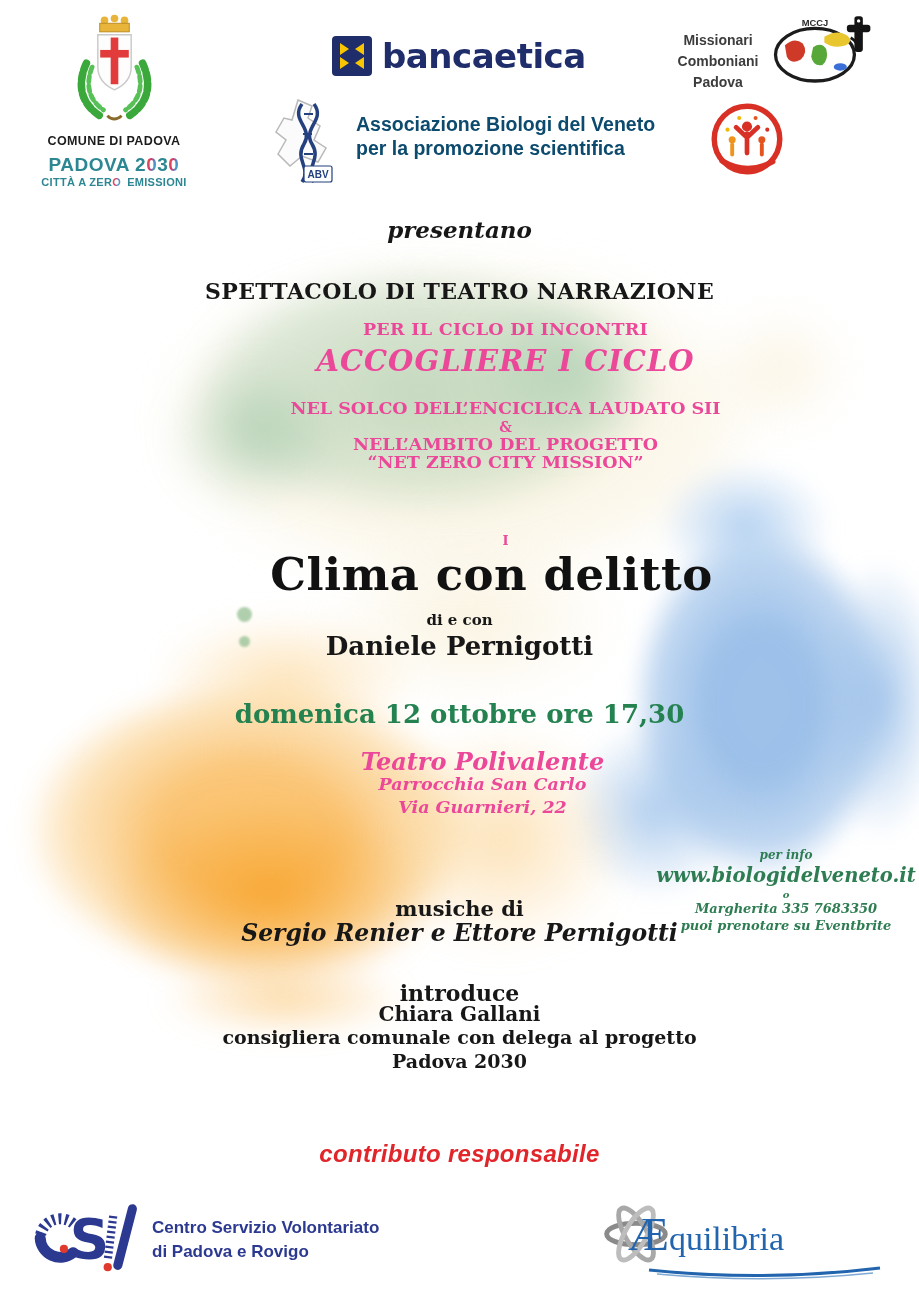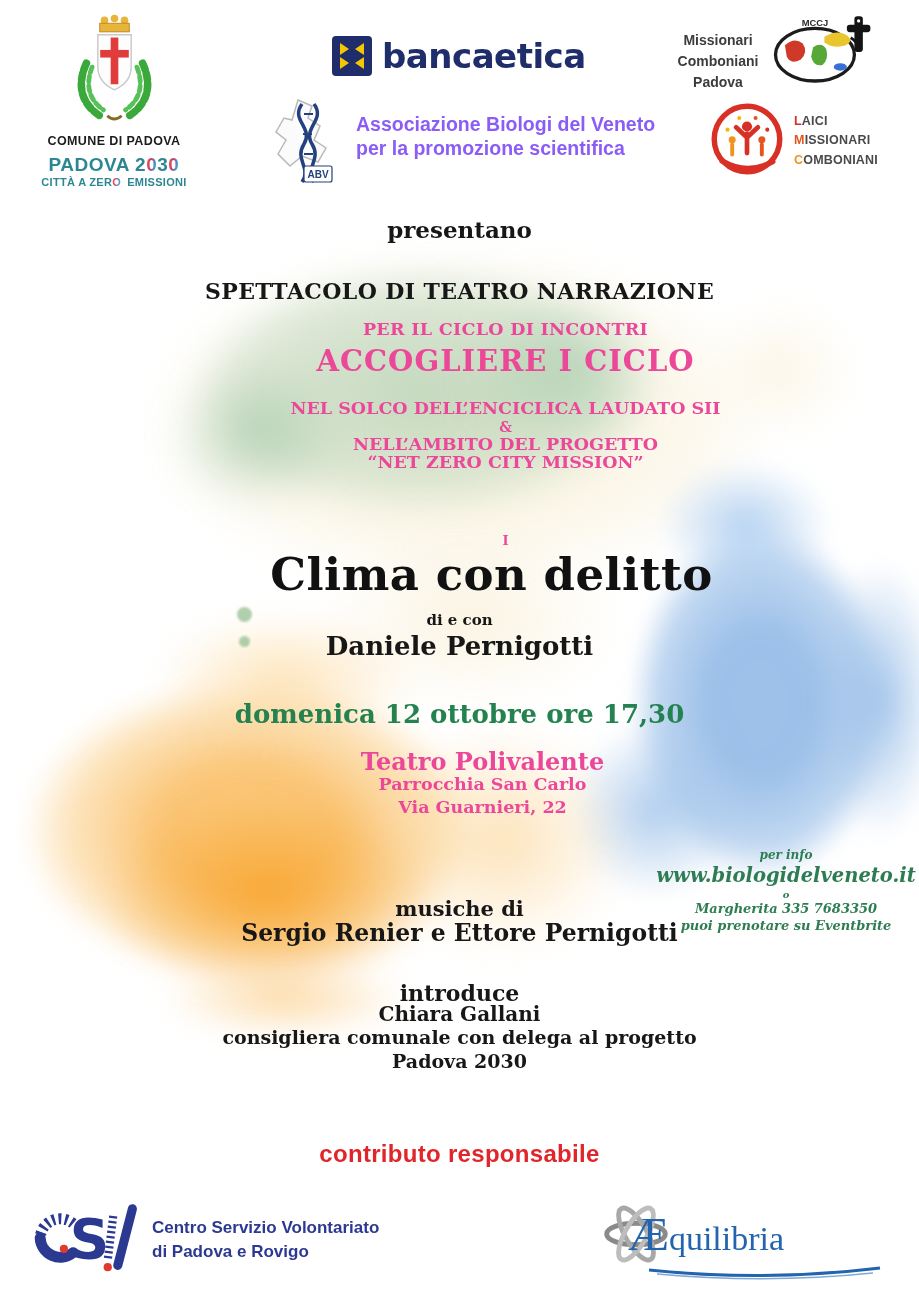--- a/index.html
+++ b/index.html
@@ -5,21 +5,21 @@
   html,body{margin:0;padding:0;background:#fff;}
   .poster{position:relative;width:919px;height:1300px;background:#ffffff;overflow:hidden;
           font-family:"DejaVu Serif",serif;color:#171717;}
   .blob{position:absolute;border-radius:50%;pointer-events:none;}
   .layer{position:absolute;left:0;top:0;width:100%;height:100%;}
   .content{z-index:2;}
   .ctr{position:absolute;left:0;width:100%;text-align:center;}
   .serif{font-family:"DejaVu Serif",serif;}
   .sans{font-family:"Liberation Sans",sans-serif;}
   .b{font-weight:bold;}
-  .i{}
+  .i{font-style:italic;}
   .green{color:#ec4899;padding-left:46px;}
   .dgreen{color:#23824f;}
   .teal{color:#2c8793;}
   .grad0{background:linear-gradient(100deg,#e8732a 5%,#d6306f 40%,#3f9ad0 72%,#8cc04b);
          -webkit-background-clip:text;background-clip:text;color:transparent;}
   .gap{margin-left:6px;}
   .row{position:absolute;display:flex;align-items:flex-start;}
   .lmc-ini1{color:#d93025;}
   .lmc-ini2{color:#e4541f;}
   .lmc-ini3{color:#f0941f;}
@@ -106,46 +106,41 @@
       <svg width="80" height="92" viewBox="0 0 80 92">
         <path d="M30,4 L44,10 L40,22 L52,30 L46,44 L58,52 L50,66 L34,60 L22,70 L10,58 L18,44 L8,36 L16,22 L24,24 Z" fill="#fbfbfb" stroke="#b9b9b9" stroke-width="1.5"></path>
         <path d="M34,8 C22,24 46,32 36,48 C26,64 44,72 34,86" stroke="#24407f" stroke-width="3.5" fill="none"></path>
         <path d="M46,8 C58,24 34,32 44,48 C54,64 36,72 46,86" stroke="#24407f" stroke-width="3.5" fill="none"></path>
         <line x1="36" y1="18" x2="45" y2="18" stroke="#24407f" stroke-width="2"></line>
         <line x1="35" y1="38" x2="44" y2="38" stroke="#24407f" stroke-width="2"></line>
         <line x1="36" y1="58" x2="45" y2="58" stroke="#24407f" stroke-width="2"></line>
         <rect x="36" y="70" width="28" height="16" rx="2" fill="#ffffff" stroke="#24407f" stroke-width="1.2"></rect>
         <text x="50" y="82" text-anchor="middle" font-family="Liberation Sans,sans-serif" font-size="10" font-weight="bold" fill="#24407f">ABV</text>
       </svg>
-      <div class="sans" style="margin-left:8px;padding-top:16px;font-size:19.5px;font-weight:600;color:#8b5cf6;line-height:1.25;">
+      <div class="sans" style="margin-left:8px;padding-top:16px;font-size:19.5px;font-weight:600;color:#0c4a6e;line-height:1.25;">
         <div>Associazione Biologi del Veneto</div>
         <div>per la promozione scientifica</div>
       </div>
     </div>
 
     <div class="row" style="left:708px;top:100px;">
       <svg width="78" height="78" viewBox="0 0 100 100">
         <circle cx="50" cy="50" r="42" fill="none" stroke="#d93025" stroke-width="7"></circle>
         <path d="M18,78 Q50,97 83,79" stroke="#d93025" stroke-width="7" fill="none" stroke-linecap="round"></path>
         <circle cx="50" cy="34" r="6.5" fill="#d93025"></circle>
         <path d="M50,43 L50,68 M50,48 L36,35 M50,48 L64,35" stroke="#d93025" stroke-width="6" fill="none" stroke-linecap="round"></path>
         <circle cx="31" cy="51" r="4.5" fill="#f0941f"></circle>
           <path d="M31,57 L31,70" stroke="#f0941f" stroke-width="5" stroke-linecap="round"></path>
         <circle cx="69" cy="51" r="4.5" fill="#e4541f"></circle>
           <path d="M69,57 L69,70" stroke="#e4541f" stroke-width="5" stroke-linecap="round"></path>
         <circle cx="40" cy="23" r="2.6" fill="#f2b705"></circle>
           <circle cx="61" cy="23" r="2.6" fill="#e4541f"></circle>
         <circle cx="25" cy="38" r="2.6" fill="#f2b705"></circle>
           <circle cx="76" cy="38" r="2.6" fill="#d93025"></circle>
       </svg>
-      <div class="sans b" style="margin-left:8px;padding-top:12px;font-size:12.5px;letter-spacing:.2px;color:#4a4a4a;line-height:1.55;">
-        <div><span class="lmc-ini1">L</span><span>AICI</span></div>
-        <div><span class="lmc-ini2">M</span><span>ISSIONARI</span></div>
-        <div><span class="lmc-ini3">C</span><span>OMBONIANI</span></div>
-      </div>
     </div>
 
     <div class="ctr serif b i" style="top:216px;font-size:23px;">presentano</div>
     <div class="ctr serif b" style="top:278px;font-size:22px;letter-spacing:.4px;">SPETTACOLO DI TEATRO NARRAZIONE</div>
     <div class="ctr serif b green" style="top:319px;font-size:17.5px;letter-spacing:.3px;">PER IL CICLO DI INCONTRI</div>
     <div class="ctr serif b i green" style="top:344px;font-size:29px;letter-spacing:1px;">ACCOGLIERE I CICLO</div>
     <div class="ctr serif b green" style="top:398px;font-size:17.5px;">NEL SOLCO DELL’ENCICLICA LAUDATO SII</div>
     <div class="ctr serif b green" style="top:419px;font-size:14px;">&amp;</div>
     <div class="ctr serif b green" style="top:434px;font-size:17.5px;">NELL’AMBITO DEL PROGETTO</div>
     <div class="ctr serif b green" style="top:452px;font-size:17.5px;">“NET ZERO CITY MISSION”</div>

